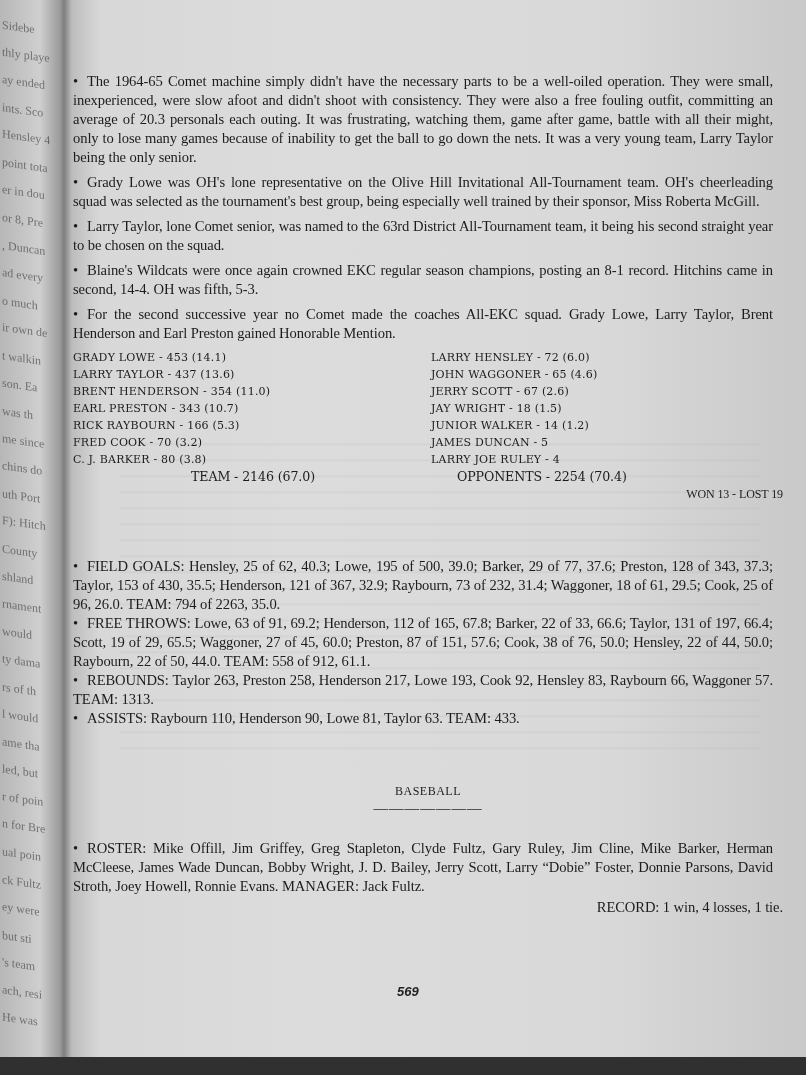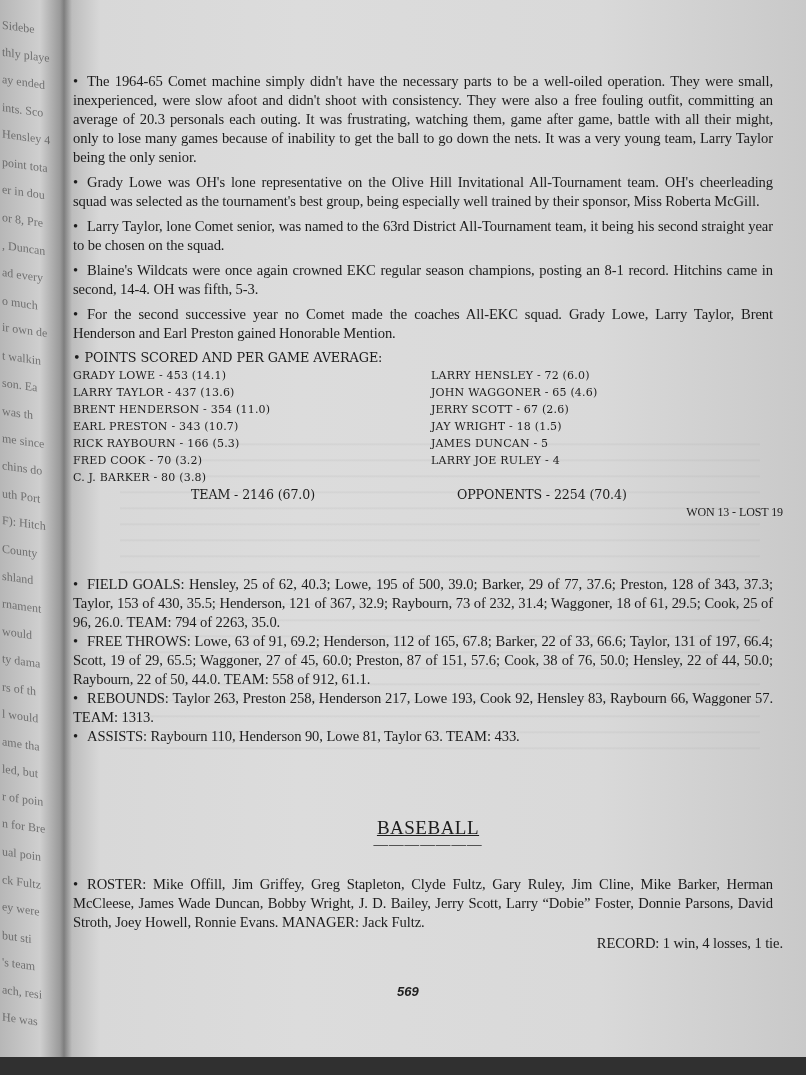--- a/index.html
+++ b/index.html
@@ -33,21 +33,21 @@
   .stats-grid {
     display: grid; grid-template-columns: 358px 1fr;
     font-family: "DejaVu Serif", serif; font-size: 11px; line-height: 17px; letter-spacing: 0.2px;
   }
   .stats-col div { white-space: nowrap; }
   .totals-row { display: grid; grid-template-columns: 358px 1fr; font-family: "DejaVu Serif", serif; font-size: 12.6px; line-height: 17px; }
   .totals-row .team { padding-left: 118px; }
   .totals-row .opp { padding-left: 26px; }
   .record { text-align: right; padding-left: 278px; font-family: Liberation Serif, serif; font-size: 12px; line-height: 18px; }
   .stats-block { margin-top: 54px; }
-  .section-title { text-align: center; margin-top: 72px; font-size: 19px; letter-spacing: 0.5px; text-decoration: underline; }
+  .section-title { text-align: center; margin-top: 54px; font-size: 12px; letter-spacing: 0.5px; }
   .section-rule { text-align: center; letter-spacing: 1px; line-height: 10px; margin-top: 2px; }
   .roster { margin-top: 26px; }
   .record-line { padding-left: 36px; margin-top: -4px; text-align: right; }
   .page-number {
     position: absolute; left: 397px; top: 984px; font-style: italic; font-weight: bold;
     font-family: "Liberation Sans", sans-serif; font-size: 13px; color: #222;
   }
   .ghost { position: absolute; left: 120px; top: 430px; width: 640px; height: 330px;
     background: repeating-linear-gradient(180deg, rgba(150,150,150,0.0) 0px, rgba(150,150,150,0.0) 13px, rgba(140,140,140,0.12) 14px, rgba(150,150,150,0.0) 16px); pointer-events: none; }
 </style>
@@ -97,36 +97,36 @@
   <div class="ghost"></div>
 
   <div class="content">
     <p class="para"><span class="bullet">•</span><span>The 1964-65 Comet machine simply didn't have the necessary parts to be a well-oiled operation. They were small, inexperienced, were slow afoot and didn't shoot with consistency. They were also a free fouling outfit, committing an average of 20.3 personals each outing. It was frustrating, watching them, game after game, battle with all their might, only to lose many games because of inability to get the ball to go down the nets. It was a very young team, Larry Taylor being the only senior.</span></p>
     <p class="para"><span class="bullet">•</span><span>Grady Lowe was OH's lone representative on the Olive Hill Invitational All-Tournament team. OH's cheerleading squad was selected as the tournament's best group, being especially well trained by their sponsor, Miss Roberta McGill.</span></p>
     <p class="para"><span class="bullet">•</span><span>Larry Taylor, lone Comet senior, was named to the 63rd District All-Tournament team, it being his second straight year to be chosen on the squad.</span></p>
     <p class="para"><span class="bullet">•</span><span>Blaine's Wildcats were once again crowned EKC regular season champions, posting an 8-1 record. Hitchins came in second, 14-4. OH was fifth, 5-3.</span></p>
     <p class="para"><span class="bullet">•</span><span>For the second successive year no Comet made the coaches All-EKC squad. Grady Lowe, Larry Taylor, Brent Henderson and Earl Preston gained Honorable Mention.</span></p>
 
     <div>
-      <div class="stats-header" style="font-family:'DejaVu Serif',serif;font-size:12.8px;line-height:18px;">• POINTS SCORED AND PER GAME AVERAGE:</div>
       <div class="stats-grid">
         <div class="stats-col">
           <div>GRADY LOWE - 453 (14.1)</div>
           <div>LARRY TAYLOR - 437 (13.6)</div>
           <div>BRENT HENDERSON - 354 (11.0)</div>
           <div>EARL PRESTON - 343 (10.7)</div>
           <div>RICK RAYBOURN - 166 (5.3)</div>
           <div>FRED COOK - 70 (3.2)</div>
           <div>C. J. BARKER - 80 (3.8)</div>
         </div>
         <div class="stats-col">
           <div>LARRY HENSLEY - 72 (6.0)</div>
           <div>JOHN WAGGONER - 65 (4.6)</div>
           <div>JERRY SCOTT - 67 (2.6)</div>
           <div>JAY WRIGHT - 18 (1.5)</div>
+          <div>JUNIOR WALKER - 14 (1.2)</div>
           <div>JAMES DUNCAN - 5</div>
           <div>LARRY JOE RULEY - 4</div>
         </div>
       </div>
       <div class="totals-row">
         <div class="team">TEAM - 2146 (67.0)</div>
         <div class="opp">OPPONENTS - 2254 (70.4)</div>
       </div>
       <div class="record">WON 13 - LOST 19</div>
     </div>

